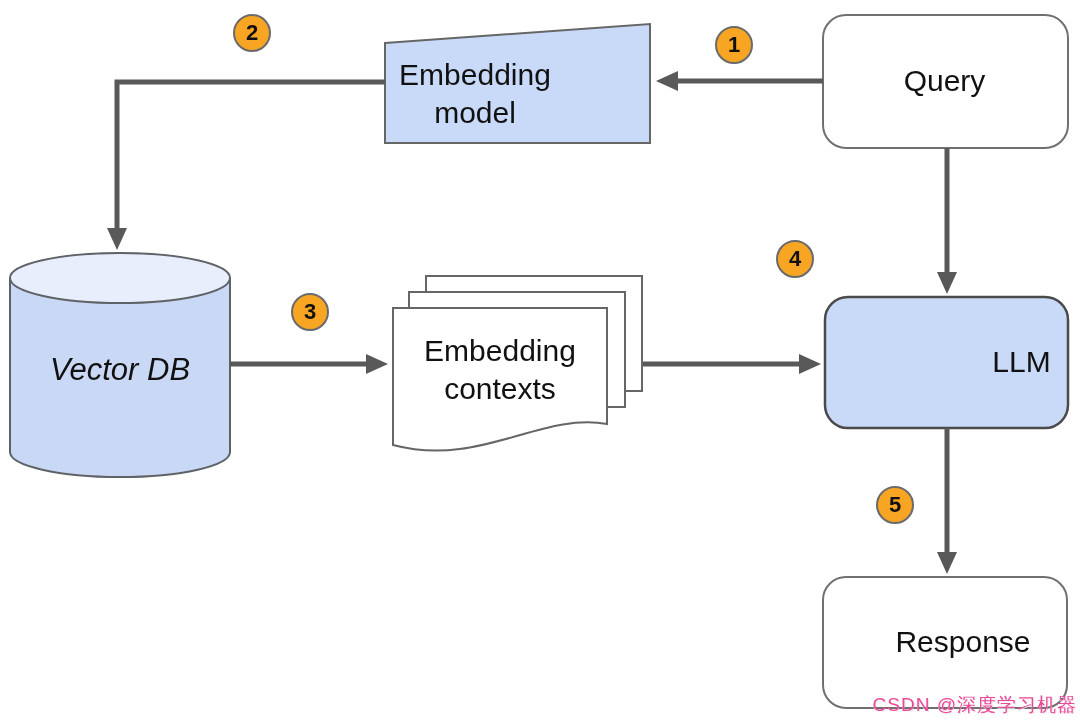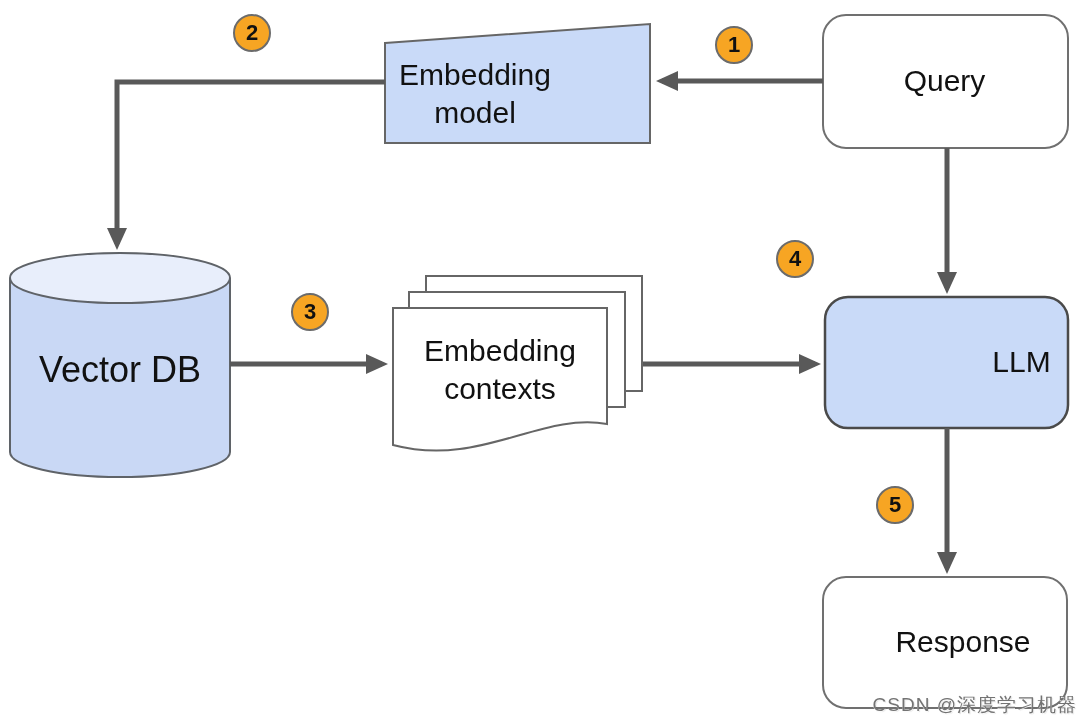--- a/index.html
+++ b/index.html
@@ -6,29 +6,29 @@
   .stage{
     position:relative;width:1080px;height:724px;background:#ffffff;overflow:hidden;
     font-family:"Liberation Sans","DejaVu Sans",sans-serif;
   }
   svg.layer{position:absolute;left:0;top:0;}
   .label{
     position:absolute;display:flex;align-items:center;justify-content:center;
     text-align:center;white-space:pre-line;color:#111111;
     font-size:30px;line-height:1.27;pointer-events:none;
   }
-  .label.big{font-size:36px;}
+  .label.big{font-size:31px;font-style:italic;}
   .badge{
     position:absolute;width:38px;height:38px;border-radius:50%;
     background:#f7a523;border:2px solid #6b6b6b;box-sizing:border-box;
     display:flex;align-items:center;justify-content:center;
     font-size:22px;font-weight:bold;color:#111111;
   }
   .watermark{
-    position:absolute;right:3px;top:692px;font-size:19px;color:#737373;
+    position:absolute;right:3px;top:692px;font-size:19px;color:#ec4899;
     letter-spacing:1px;
     text-shadow:0 1px 0 rgba(255,255,255,.8), 1px 1px 1px rgba(0,0,0,.12);
   }
 </style>
 </head>
 <body>
 
 <div class="stage">
 
   <svg class="layer" width="1080" height="724" viewBox="0 0 1080 724">

